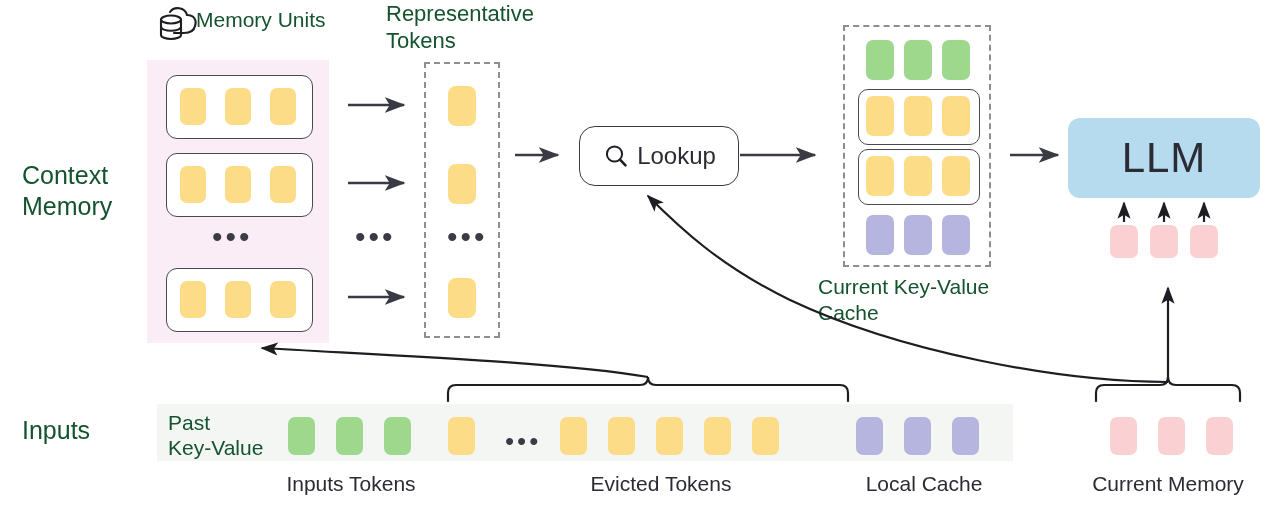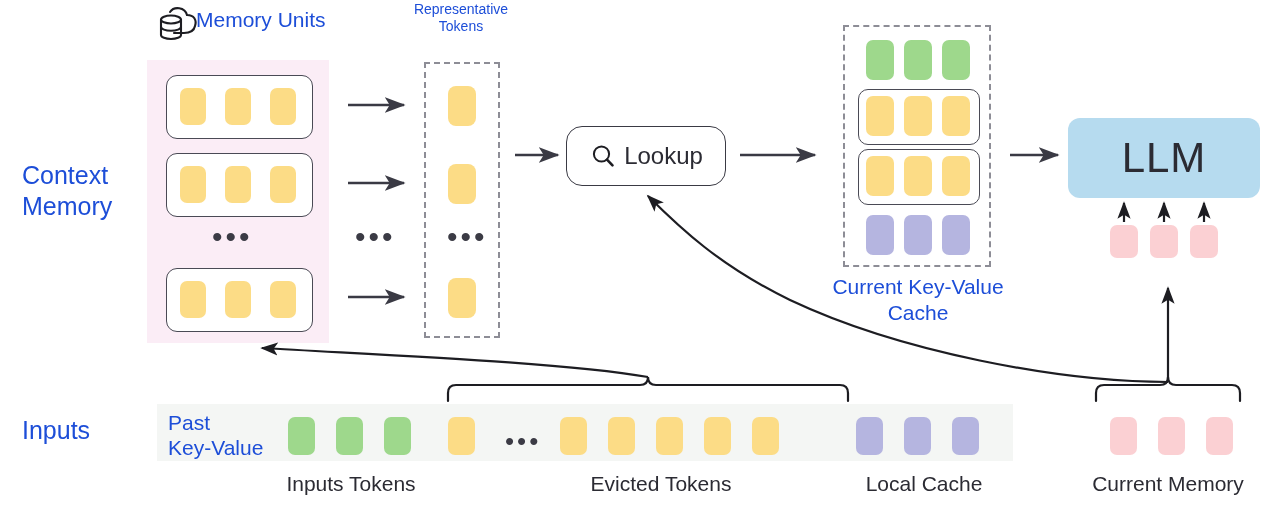--- a/index.html
+++ b/index.html
@@ -2,29 +2,29 @@
 <html><head>
 <meta charset="utf-8">
 <style>
   html,body{margin:0;padding:0;background:#ffffff;}
   body{
     width:1280px;height:509px;position:relative;overflow:hidden;
     font-family:"Liberation Sans","DejaVu Sans",sans-serif;
     color:#2b2b33;
   }
   .abs{position:absolute;}
-  .lbl{position:absolute;color:#1d4ed8;line-height:1.22;white-space:pre;}
+  .lbl{position:absolute;color:#14532d;line-height:1.22;white-space:pre;}
 
   
   #context-memory-label{left:22px;top:160px;font-size:25px;}
   #inputs-label{left:22px;top:415px;font-size:25px;}
 
   
   #memory-units-label{left:196px;top:7px;font-size:21px;}
-  #representative-tokens-label{left:386px;top:1px;font-size:14px;text-align:center;width:150px;}
+  #representative-tokens-label{left:386px;top:1px;font-size:22px;text-align:left;width:150px;}
 
   
   #memory-panel{left:147px;top:60px;width:182px;height:283px;background:#fbedf6;}
   .mem-unit{
     position:absolute;left:166px;width:145px;height:62px;
     background:#ffffff;border:1.6px solid #4a4a55;border-radius:11px;
   }
   #mem-unit-1{top:75px;}
   #mem-unit-2{top:153px;}
   #mem-unit-3{top:268px;}
@@ -45,21 +45,21 @@
     left:424px;top:62px;width:76px;height:276px;
     border:2px dashed #8d8d96;box-sizing:border-box;
   }
   .rep-tok{position:absolute;left:448px;width:28px;height:40px;border-radius:8px;background:#fcdc86;}
   #rep-tok-1{top:86px;}
   #rep-tok-2{top:164px;}
   #rep-tok-3{top:278px;}
 
   
   #lookup-box{
-    left:566px;top:126px;width:158px;height:58px;
+    left:579px;top:126px;width:158px;height:58px;
     border:1.8px solid #3a3a44;border-radius:16px;background:#fff;
     display:flex;align-items:center;justify-content:center;gap:7px;
   }
   #lookup-label{font-size:24px;color:#2b2b33;}
 
   
   #kv-cache-box{
     left:843px;top:25px;width:148px;height:242px;
     border:2px dashed #8d8d96;box-sizing:border-box;
   }
@@ -71,21 +71,21 @@
   .kv-unit{
     position:absolute;left:858px;width:120px;height:54px;
     background:#fff;border:1.4px solid #4a4a55;border-radius:10px;
   }
   #kv-unit-1{top:89px;}
   #kv-unit-2{top:149px;}
   .kv-tok{position:absolute;top:0;width:28px;height:40px;border-radius:7px;}
   .kv-tok.c1{left:0px;}
   .kv-tok.c2{left:38px;}
   .kv-tok.c3{left:76px;}
-  #kv-cache-caption{left:818px;top:274px;width:200px;text-align:center;font-size:21px;}
+  #kv-cache-caption{left:818px;top:274px;width:200px;font-size:21px;}
 
   
   #llm-box{
     left:1068px;top:118px;width:192px;height:80px;
     background:#b6dbef;border-radius:12px;
     display:flex;align-items:center;justify-content:center;
   }
   #llm-label{font-size:42px;color:#2b2b33;letter-spacing:1px;}
   .llm-in-tok{position:absolute;top:225px;width:28px;height:33px;border-radius:7px;background:#fbd0d3;}
   #llm-in-tok-1{left:1110px;}

